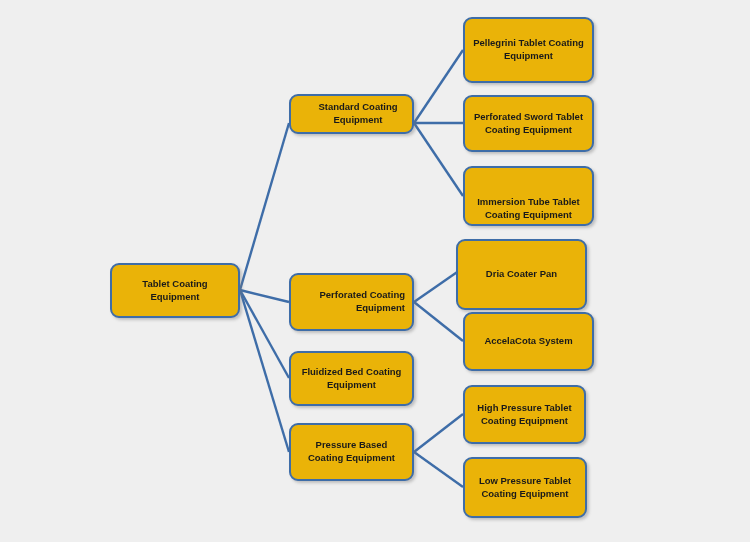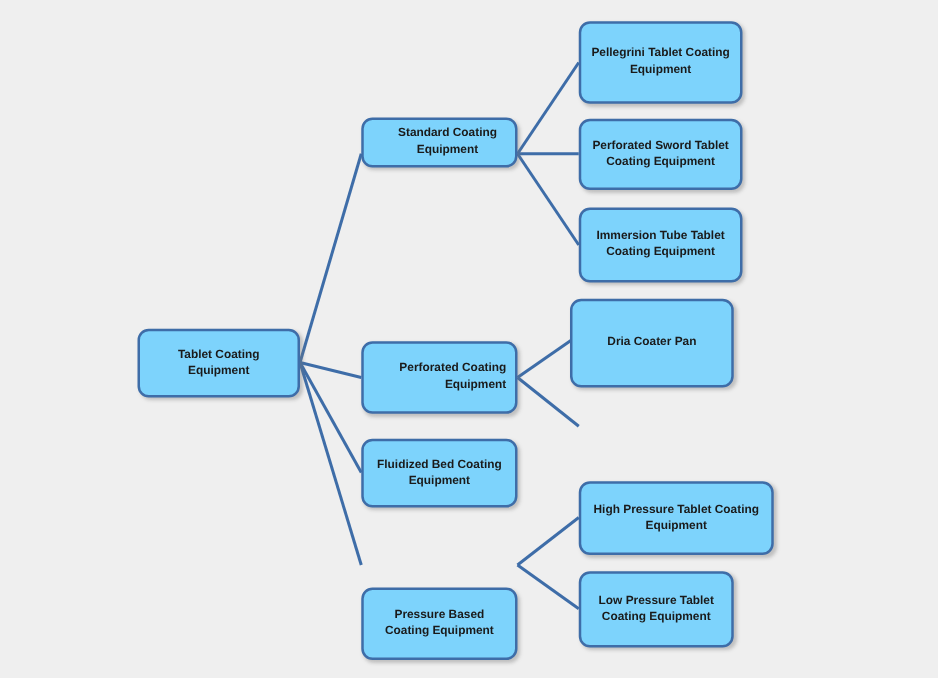--- a/index.html
+++ b/index.html
@@ -21,21 +21,21 @@
   #edge-layer {
     position: absolute;
     left: 0;
     top: 0;
     width: 750px;
     height: 542px;
   }
   .node {
     position: absolute;
     box-sizing: border-box;
-    background: #7dd3fc;
+    background: #eab308;
     border: 2.5px solid #3e6da8;
     border-radius: 9px;
     display: flex;
     align-items: center;
     justify-content: center;
     text-align: center;
     color: #1a1a1a;
     font-weight: bold;
     font-size: 9.5px;
     line-height: 1.35;
@@ -81,42 +81,45 @@
   </div>
 
   <div class="node" style="left:289px; top:273px; width:125px; height:58px;text-align:right;">
     <span class="label">Perforated Coating Equipment</span>
   </div>
 
   <div class="node" style="left:289px; top:351px; width:125px; height:55px;">
     <span class="label">Fluidized Bed Coating Equipment</span>
   </div>
 
-  <div class="node" style="left:289px; top:423px; width:125px; height:58px;margin-top:47px;">
+  <div class="node" style="left:289px; top:423px; width:125px; height:58px;">
     <span class="label">Pressure Based Coating Equipment</span>
   </div>
 
   <div class="node" style="left:463px; top:17px; width:131px; height:66px;">
     <span class="label">Pellegrini Tablet Coating Equipment</span>
   </div>
 
   <div class="node" style="left:463px; top:95px; width:131px; height:57px;">
     <span class="label">Perforated Sword Tablet Coating Equipment</span>
   </div>
 
-  <div class="node" style="left:463px; top:166px; width:131px; height:60px;">
+  <div class="node" style="left:463px; top:166px; width:131px; height:60px;align-items:flex-end;">
     <span class="label">Immersion Tube Tablet Coating Equipment</span>
   </div>
 
   <div class="node" style="left:456px; top:239px; width:131px; height:71px;">
     <span class="label">Dria Coater Pan</span>
   </div>
 
+  <div class="node" style="left:463px; top:312px; width:131px; height:59px;">
+    <span class="label">AccelaCota System</span>
+  </div>
 
-  <div class="node" style="left:463px; top:385px; width:156px; height:59px;">
+  <div class="node" style="left:463px; top:385px; width:123px; height:59px;">
     <span class="label">High Pressure Tablet Coating Equipment</span>
   </div>
 
   <div class="node" style="left:463px; top:457px; width:124px; height:61px;">
     <span class="label">Low Pressure Tablet Coating Equipment</span>
   </div>
 
 </div>
 
 </body></html>

